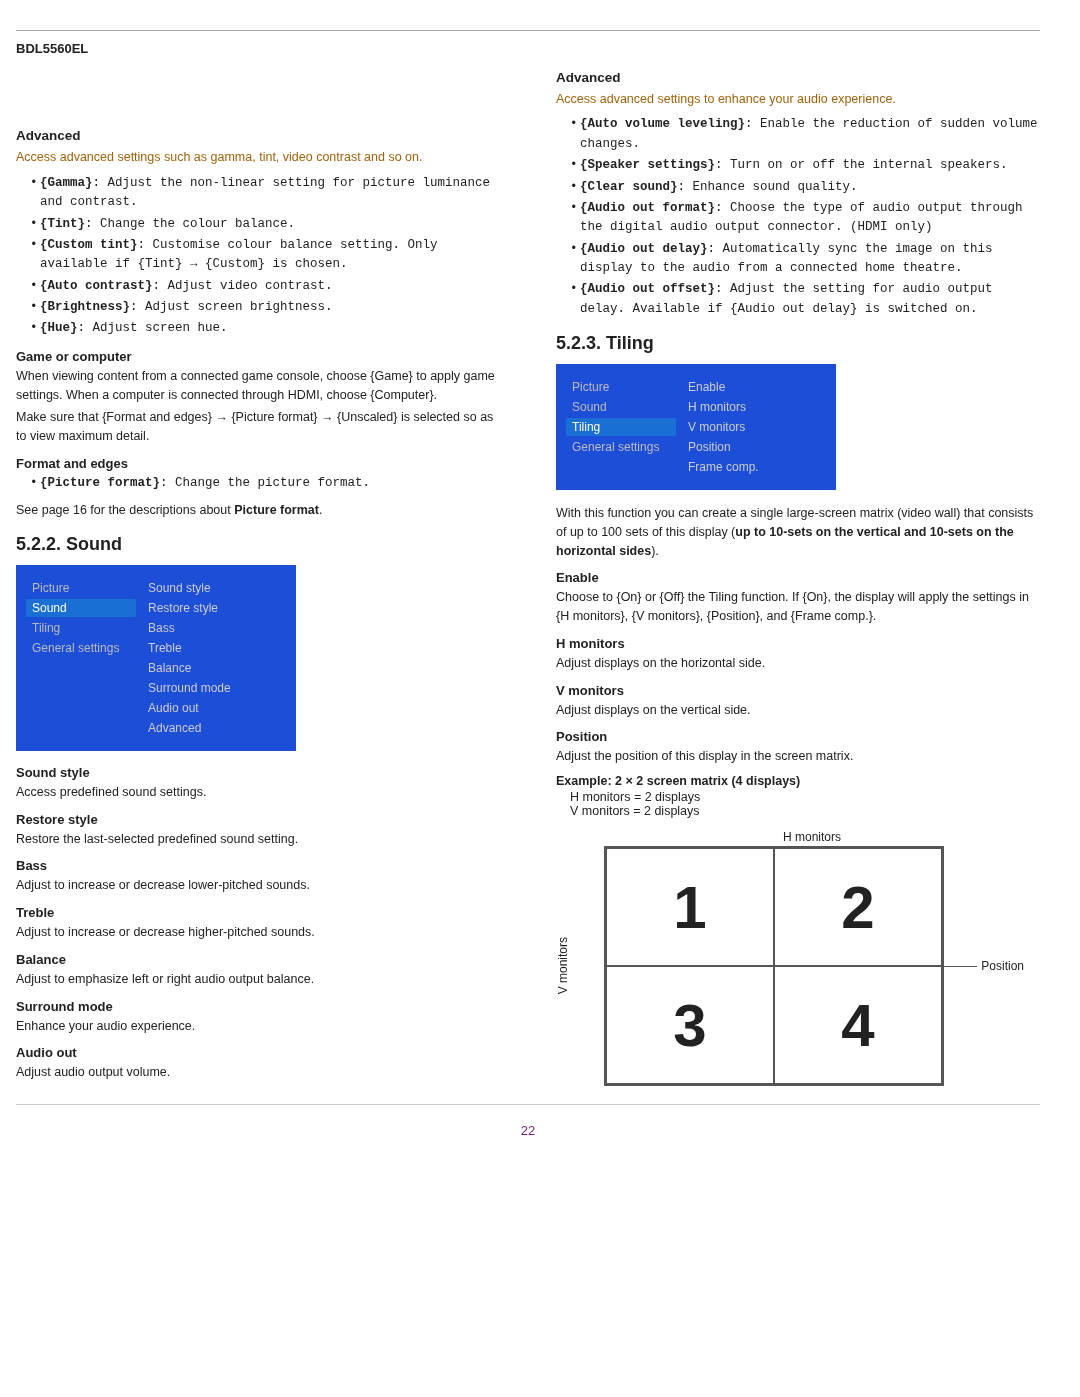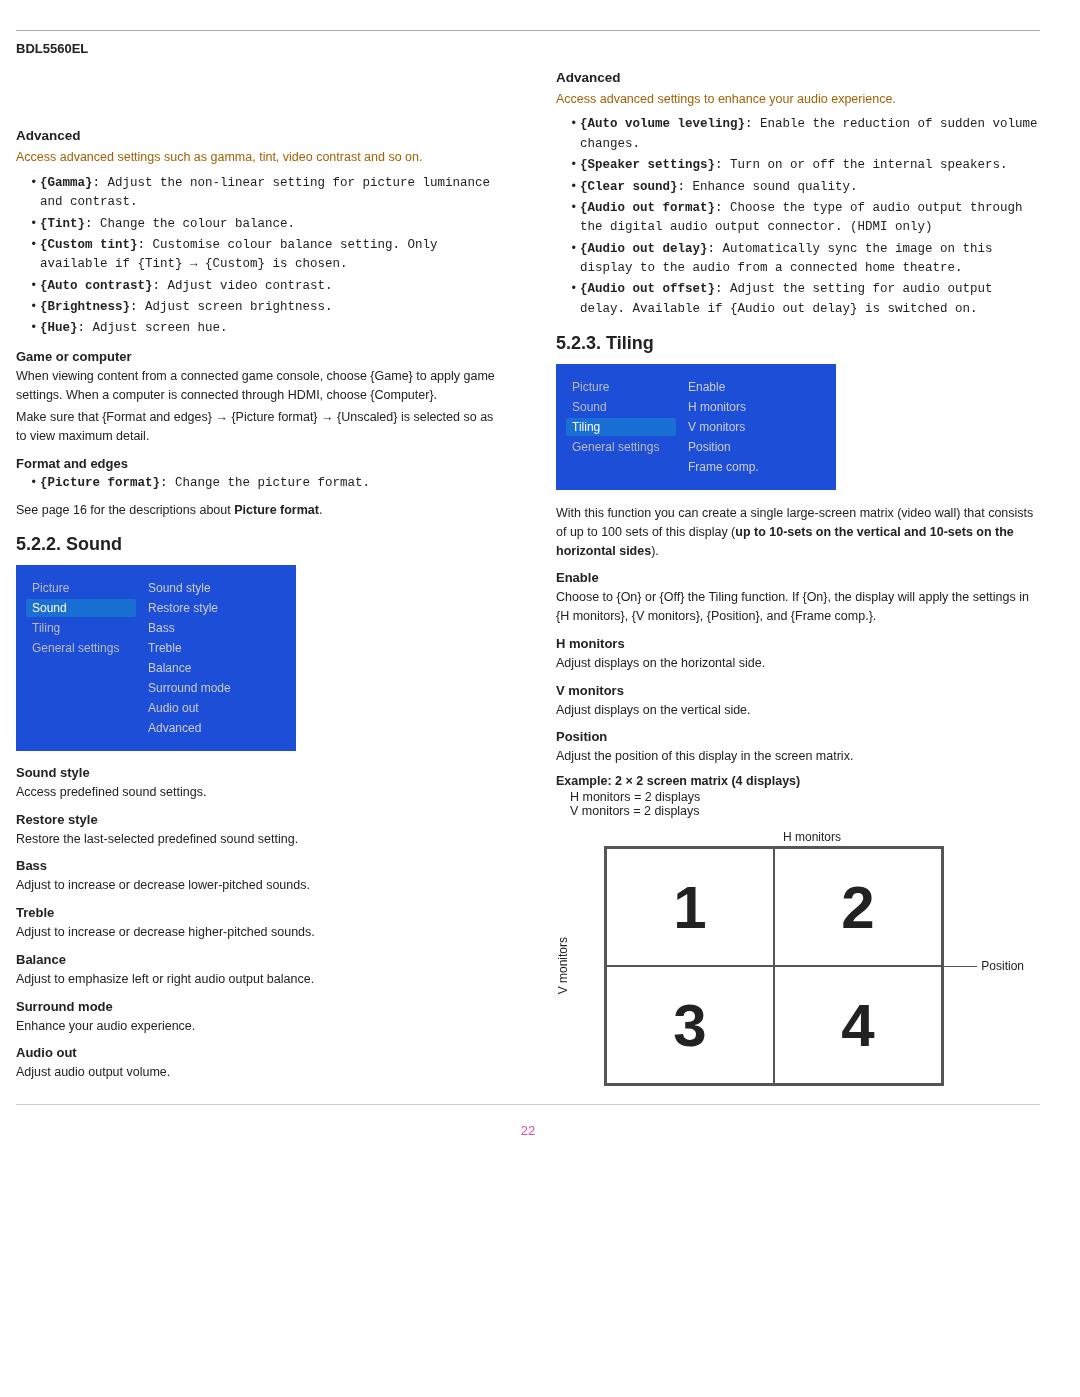--- a/index.html
+++ b/index.html
@@ -126,21 +126,21 @@
     }
     hr.divider {
       border: none;
       border-top: 1px solid #ccc;
       margin: 18px 0;
     }
     .page-number {
       text-align: center;
       font-size: 13px;
       margin-top: 16px;
-      color: #ec4899;
+      color: #701a75;
     }
     .tiling-diagram {
       margin-top: 14px;
       position: relative;
     }
     .diagram-grid {
       display: grid;
       grid-template-columns: 1fr 1fr;
       grid-template-rows: 1fr 1fr;
       width: 340px;

